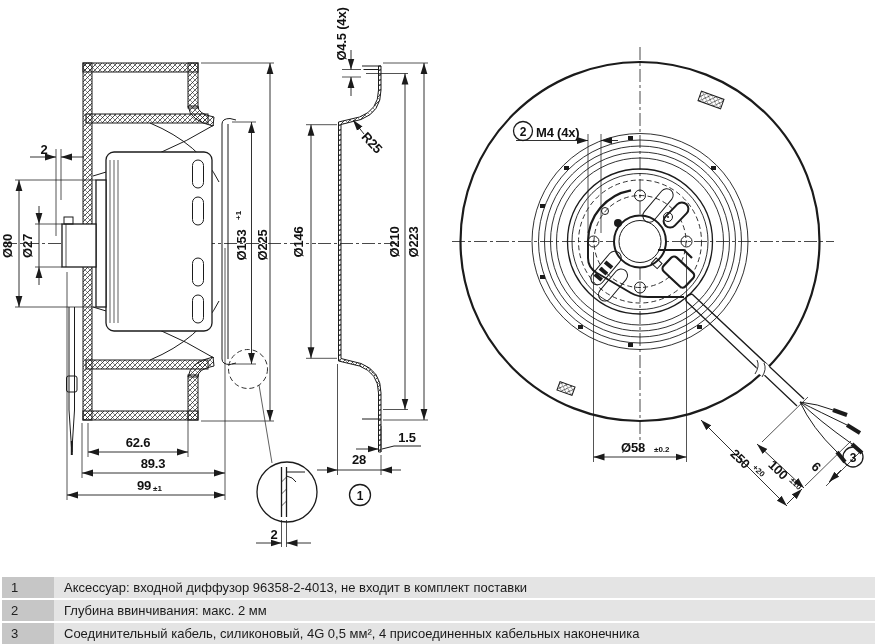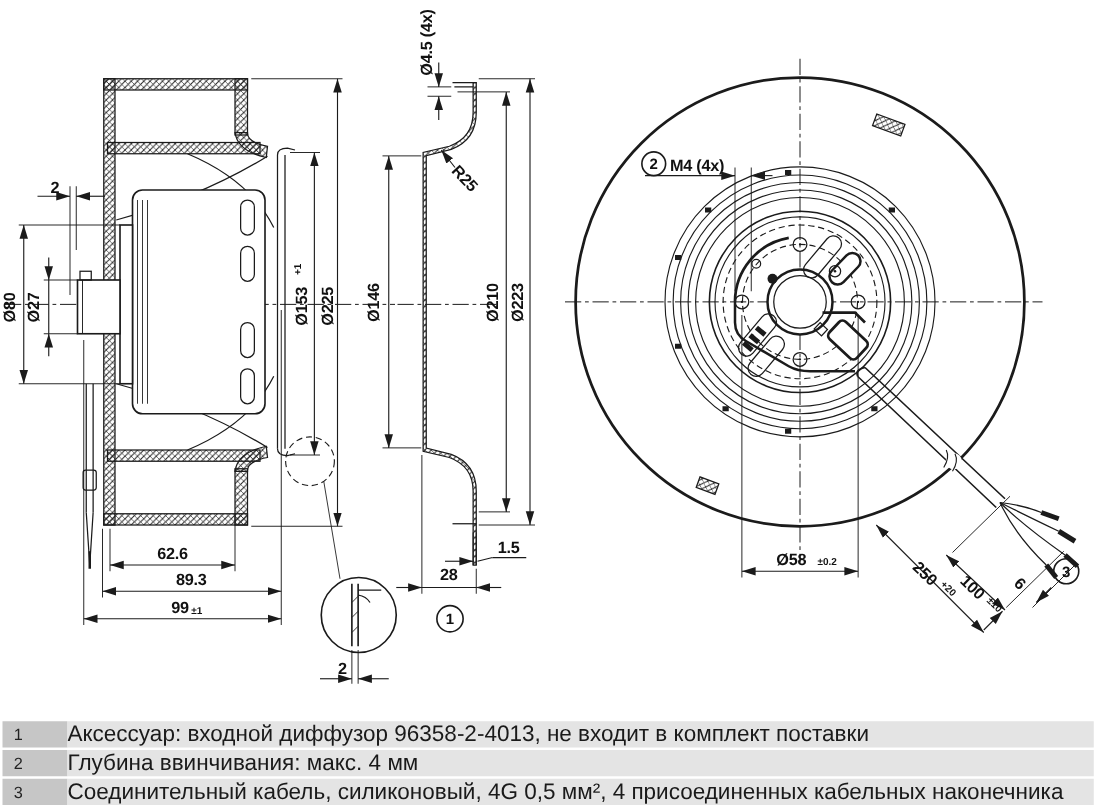--- a/index.html
+++ b/index.html
@@ -18,22 +18,22 @@
   .wht {fill:#fff;stroke:#1b1b1b;stroke-width:1.3;}
   .txt {font-weight:bold;font-size:13px;fill:#111;letter-spacing:-0.2px;}
   .sup {font-weight:bold;font-size:8px;fill:#111;}
   .cot {font-weight:bold;font-size:12px;fill:#111;}
   .blk {fill:#1b1b1b;stroke:none;}
   
   .tbl{position:absolute;left:2px;top:577px;width:873px;}
   .trow{display:flex;height:21px;margin-bottom:2px;}
   .tnum{width:52px;background:#c6c6c6;font-size:13px;color:#222;
         display:flex;align-items:center;padding-left:9px;box-sizing:border-box;}
-  .ttxt{flex:1;background:#e4e4e4;font-size:18px;color:#1a1a1a;
-        display:flex;align-items:center;box-sizing:border-box;white-space:nowrap;overflow:hidden;}
+  .ttxt{flex:1;background:#e4e4e4;font-size:13px;color:#1a1a1a;
+        display:flex;align-items:center;padding-left:10px;box-sizing:border-box;white-space:nowrap;overflow:hidden;}
 </style>
 </head>
 <body>
 
 <div id="stage">
 <svg width="877" height="576" viewBox="0 0 877 576">
   <defs>
     <pattern id="hatch" width="5" height="5" patternUnits="userSpaceOnUse">
       <path d="M0,5 L5,0 M-1,1 L1,-1 M4,6 L6,4" stroke="#222" stroke-width="0.8"></path>
       <path d="M0,0 L5,5" stroke="#222" stroke-width="0.5"></path>
@@ -324,20 +324,20 @@
 </svg>
 
 
 <div class="tbl">
   <div class="trow">
     <div class="tnum">1</div>
     <div class="ttxt">Аксессуар: входной диффузор 96358-2-4013, не входит в комплект поставки</div>
   </div>
   <div class="trow">
     <div class="tnum">2</div>
-    <div class="ttxt">Глубина ввинчивания: макс. 4 мм</div>
+    <div class="ttxt">Глубина ввинчивания: макс. 2 мм</div>
   </div>
   <div class="trow">
     <div class="tnum">3</div>
     <div class="ttxt">Соединительный кабель, силиконовый, 4G 0,5 мм², 4 присоединенных кабельных наконечника</div>
   </div>
 </div>
 </div>
 
 </body></html>

